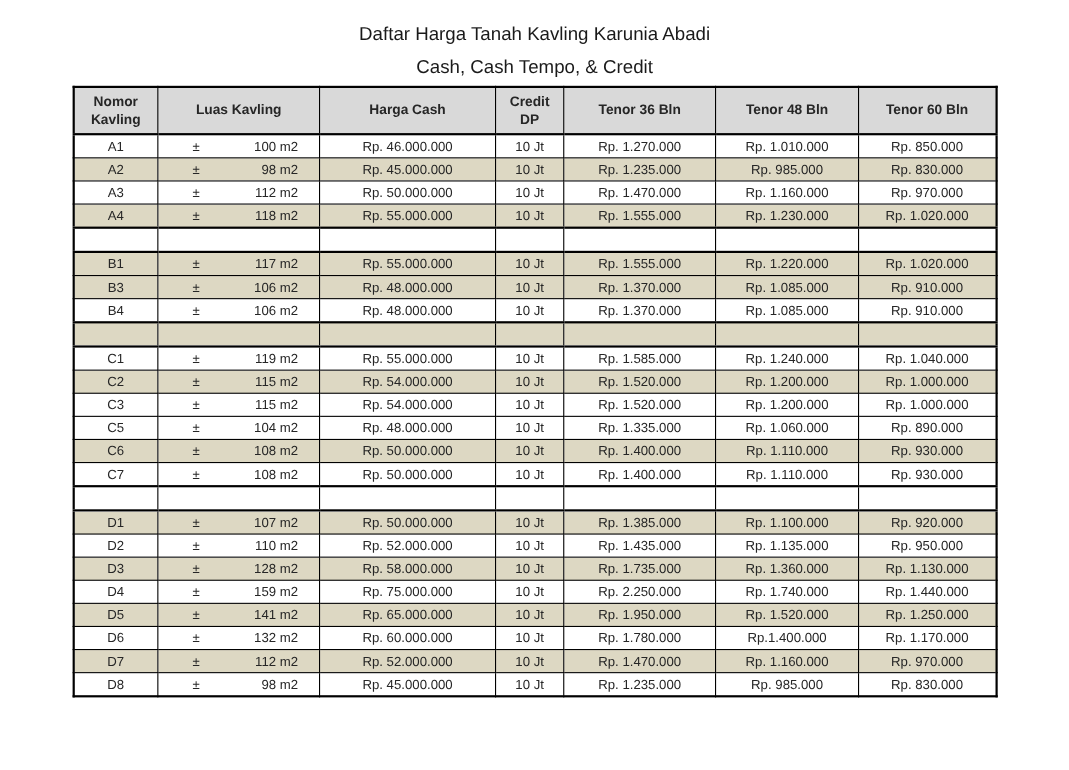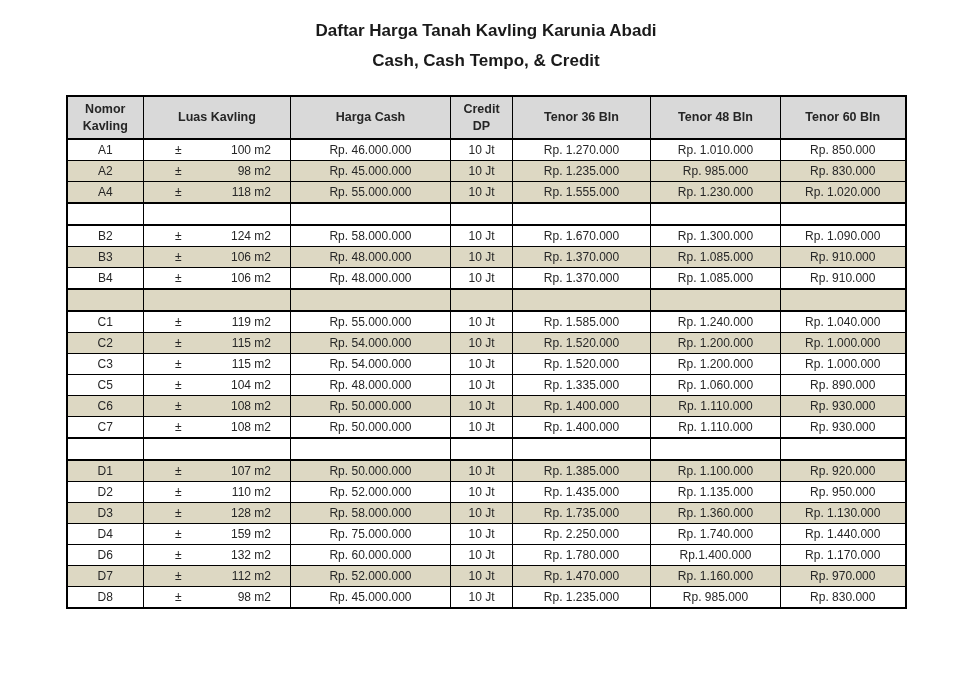--- a/index.html
+++ b/index.html
@@ -9,25 +9,25 @@
     --stripe-bg:#ddd8c3;
     --white-bg:#ffffff;
   }
   html,body{
     margin:0;padding:0;background:var(--white-bg);
     width:972px;height:700px;overflow:hidden;
     font-family:"Liberation Sans",sans-serif;color:var(--text-color);
   }
   .page{padding-top:14px;}
   .title,.subtitle{
-    text-align:center;font-weight:bold;font-size:17px;color:#1a1a1a;
+    text-align:center;font-weight:normal;font-size:17px;color:#1a1a1a;
     line-height:1.0;margin:0;
   }
   .title{margin-top:8px;}
-  .subtitle{margin-top:13px;margin-bottom:26px;}
+  .subtitle{margin-top:13px;margin-bottom:9px;}
   table.price-table{
     border-collapse:collapse;table-layout:fixed;margin:8px auto;
     border:2px solid var(--border-color);
   }
   .price-table col.c1{width:77px;}
   .price-table col.c2{width:147px;}
   .price-table col.c3{width:160px;}
   .price-table col.c4{width:62px;}
   .price-table col.c5{width:138px;}
   .price-table col.c6{width:130px;}
@@ -104,20 +104,34 @@
               <span class="pm">±</span>
               <span class="val">98 m2</span>
             </div>
           </td>
           <td>Rp. 45.000.000</td>
           <td>10 Jt</td>
           <td>Rp. 1.235.000</td>
           <td>Rp. 985.000</td>
           <td>Rp. 830.000</td>
         </tr>
+        <tr class="white">
+          <td>A3</td>
+          <td>
+            <div class="luas-wrap">
+              <span class="pm">±</span>
+              <span class="val">112 m2</span>
+            </div>
+          </td>
+          <td>Rp. 50.000.000</td>
+          <td>10 Jt</td>
+          <td>Rp. 1.470.000</td>
+          <td>Rp. 1.160.000</td>
+          <td>Rp. 970.000</td>
+        </tr>
         <tr class="beige">
           <td>A4</td>
           <td>
             <div class="luas-wrap">
               <span class="pm">±</span>
               <span class="val">118 m2</span>
             </div>
           </td>
           <td>Rp. 55.000.000</td>
           <td>10 Jt</td>
@@ -127,33 +141,33 @@
         </tr>
         <tr class="white empty">
           <td></td>
           <td></td>
           <td></td>
           <td></td>
           <td></td>
           <td></td>
           <td></td>
         </tr>
-        <tr class="white">
-          <td>B2</td>
-          <td>
-            <div class="luas-wrap">
-              <span class="pm">±</span>
-              <span class="val">124 m2</span>
-            </div>
-          </td>
-          <td>Rp. 58.000.000</td>
-          <td>10 Jt</td>
-          <td>Rp. 1.670.000</td>
-          <td>Rp. 1.300.000</td>
-          <td>Rp. 1.090.000</td>
+        <tr class="beige">
+          <td>B1</td>
+          <td>
+            <div class="luas-wrap">
+              <span class="pm">±</span>
+              <span class="val">117 m2</span>
+            </div>
+          </td>
+          <td>Rp. 55.000.000</td>
+          <td>10 Jt</td>
+          <td>Rp. 1.555.000</td>
+          <td>Rp. 1.220.000</td>
+          <td>Rp. 1.020.000</td>
         </tr>
         <tr class="beige">
           <td>B3</td>
           <td>
             <div class="luas-wrap">
               <span class="pm">±</span>
               <span class="val">106 m2</span>
             </div>
           </td>
           <td>Rp. 48.000.000</td>
@@ -326,20 +340,34 @@
             <div class="luas-wrap">
               <span class="pm">±</span>
               <span class="val">159 m2</span>
             </div>
           </td>
           <td>Rp. 75.000.000</td>
           <td>10 Jt</td>
           <td>Rp. 2.250.000</td>
           <td>Rp. 1.740.000</td>
           <td>Rp. 1.440.000</td>
+        </tr>
+        <tr class="beige">
+          <td>D5</td>
+          <td>
+            <div class="luas-wrap">
+              <span class="pm">±</span>
+              <span class="val">141 m2</span>
+            </div>
+          </td>
+          <td>Rp. 65.000.000</td>
+          <td>10 Jt</td>
+          <td>Rp. 1.950.000</td>
+          <td>Rp. 1.520.000</td>
+          <td>Rp. 1.250.000</td>
         </tr>
         <tr class="white">
           <td>D6</td>
           <td>
             <div class="luas-wrap">
               <span class="pm">±</span>
               <span class="val">132 m2</span>
             </div>
           </td>
           <td>Rp. 60.000.000</td>

